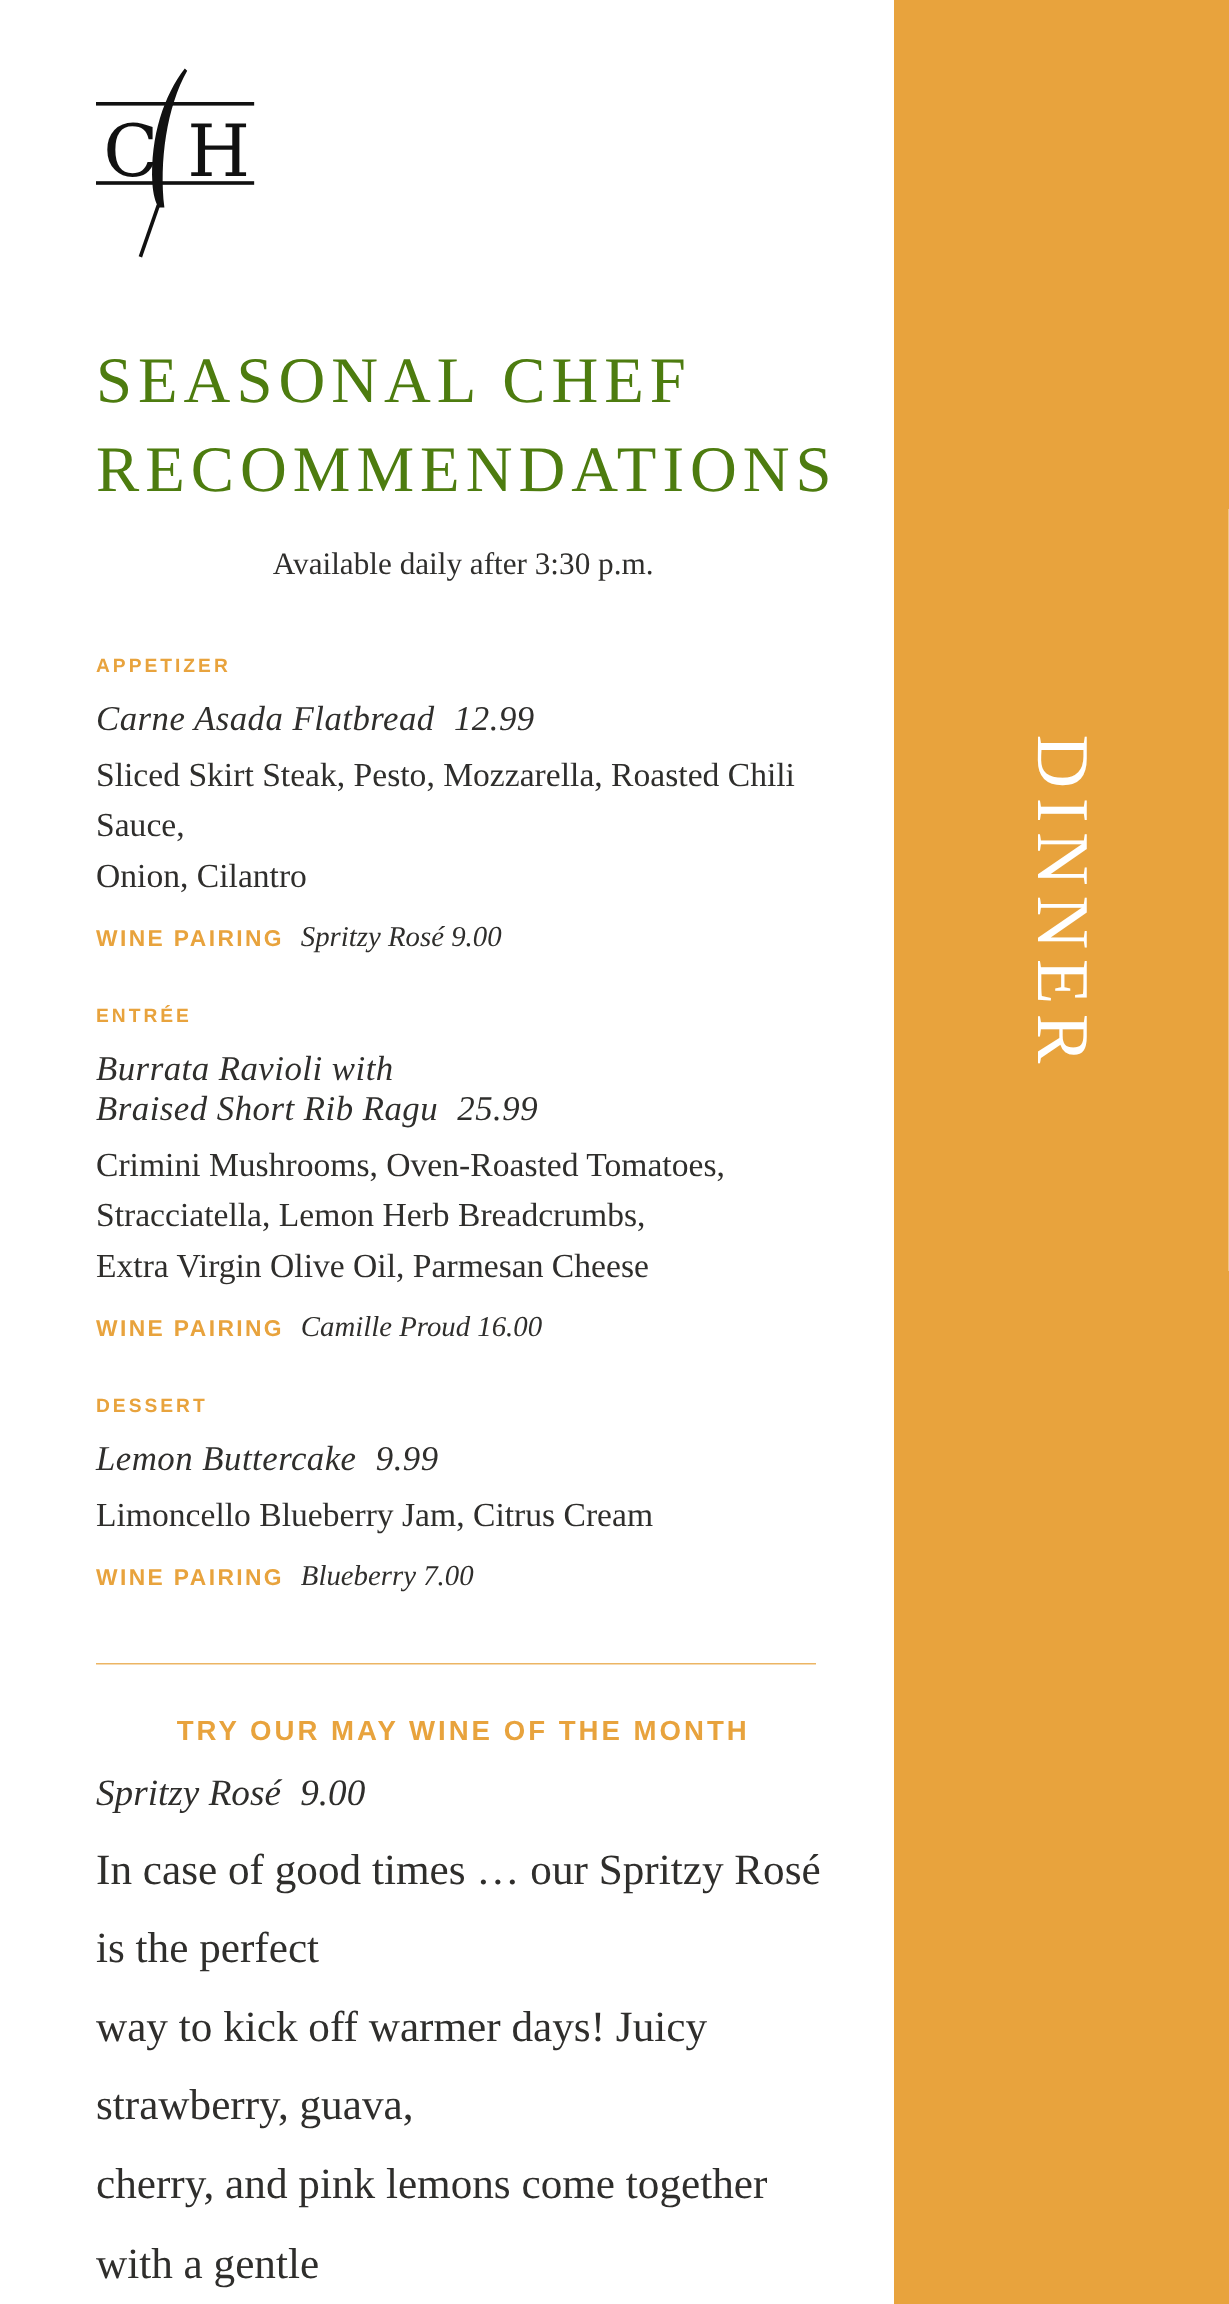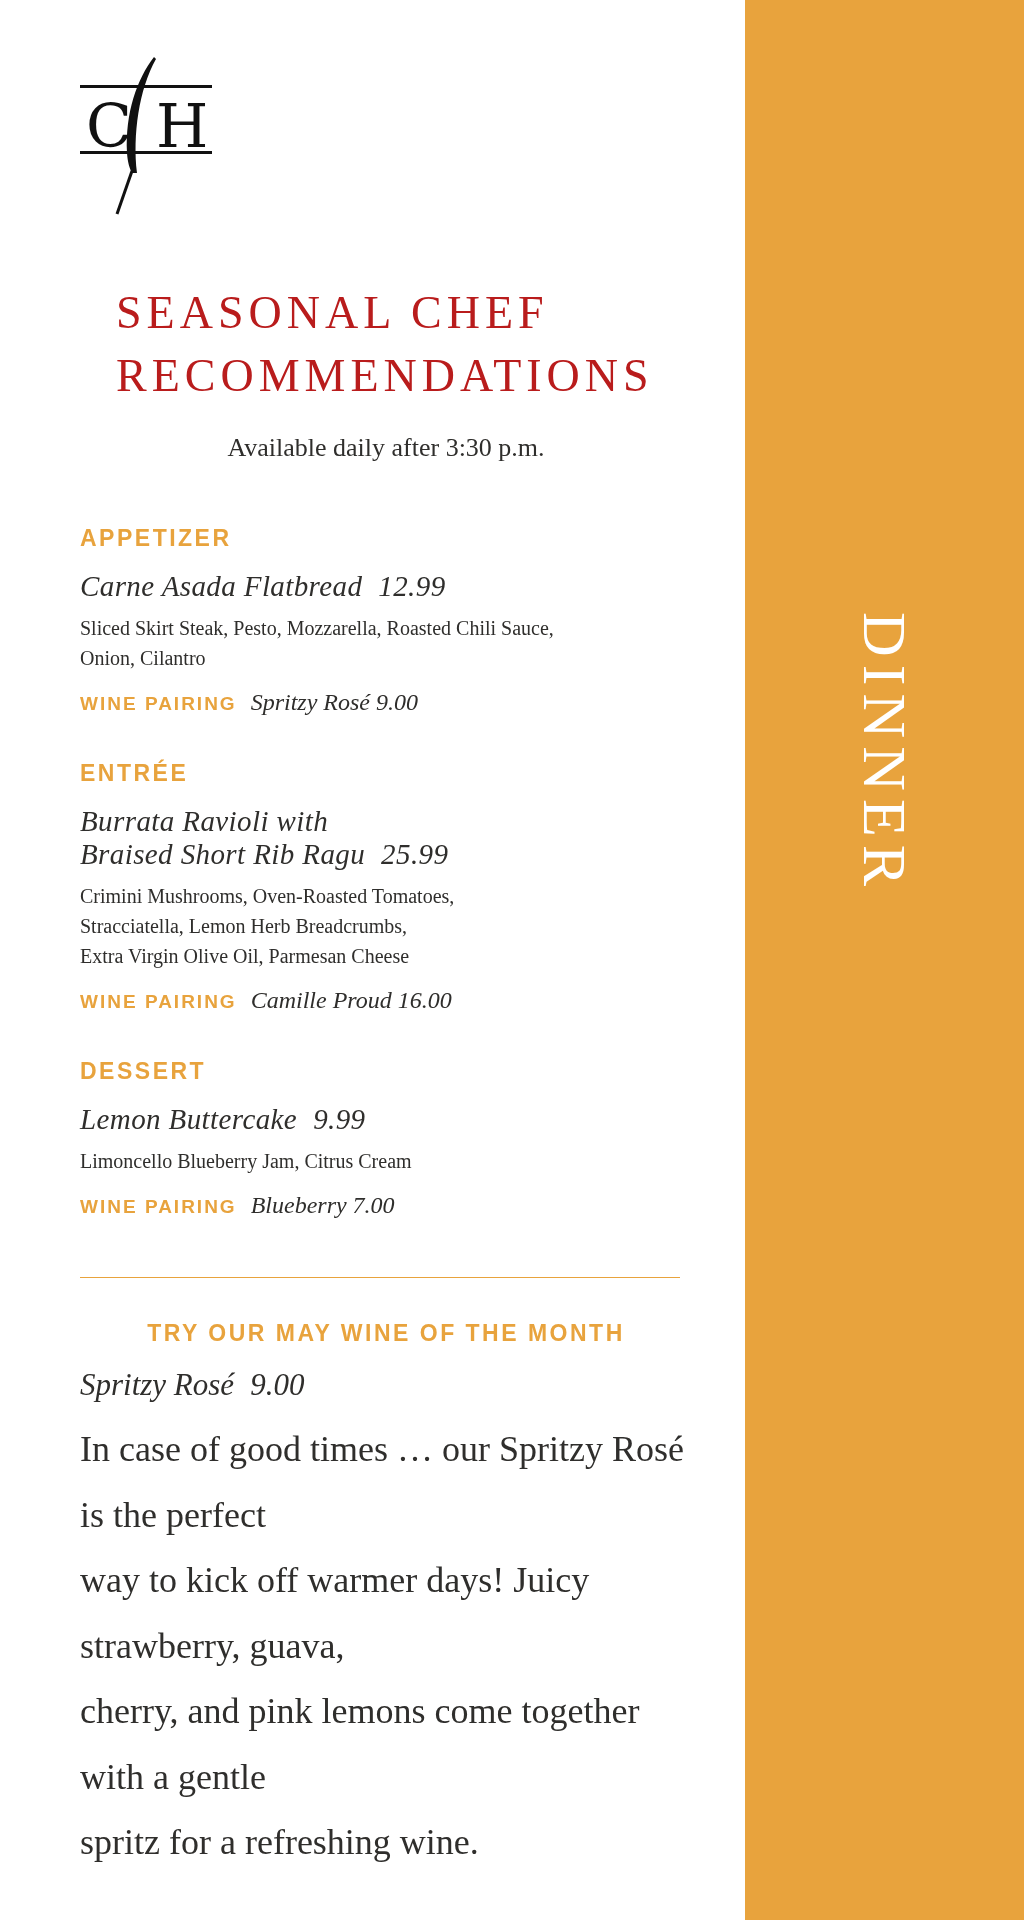--- a/index.html
+++ b/index.html
@@ -37,58 +37,57 @@
     position: absolute;
     top: 55px;
     left: 80px;
     width: 612px;
   }
 
   .logo { display: block; margin-bottom: 64px; }
 
   .title {
     font-family: "Liberation Serif", serif;
-    font-size: 46px;
+    font-size: 54px;
     line-height: 1.37;
     letter-spacing: 5px;
-    color: #b91c1c;
+    color: #4d7c0f;
     font-weight: 400;
-    margin-left: 36px;
   }
   .subtitle {
     margin-top: 26px;
     font-size: 26px;
     color: #2f2e2c;
     text-align: center;
   }
 
   .section { margin-top: 44px; }
   .section.first { margin-top: 62px; }
 
   .section-heading {
     font-family: "Liberation Sans", sans-serif;
     font-weight: 700;
-    font-size: 23px;
+    font-size: 16px;
     letter-spacing: 2.5px;
     color: #E8A33D;
   }
 
   .item-name-row {
     margin-top: 18px;
     font-size: 29px;
     font-style: italic;
     letter-spacing: 0.4px;
     color: #2f2e2c;
   }
   .item-name { white-space: pre-line; }
   .item-price { margin-left: 16px; font-style: italic; }
 
   .item-desc {
     margin-top: 10px;
-    font-size: 20px;
+    font-size: 28px;
     line-height: 1.5;
     white-space: pre-line;
     color: #2f2e2c;
   }
 
   .pairing { margin-top: 16px; }
   .pairing-label {
     font-family: "Liberation Sans", sans-serif;
     font-weight: 700;
     font-size: 19px;

